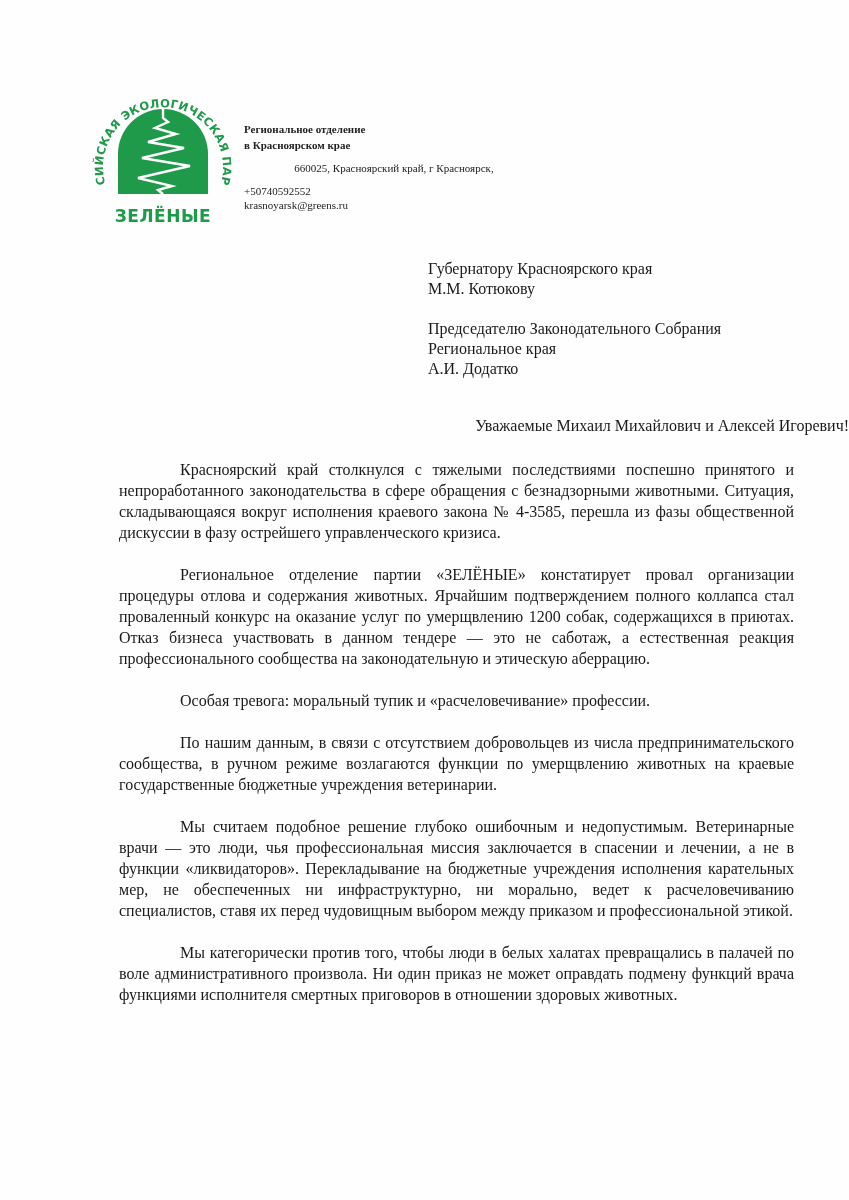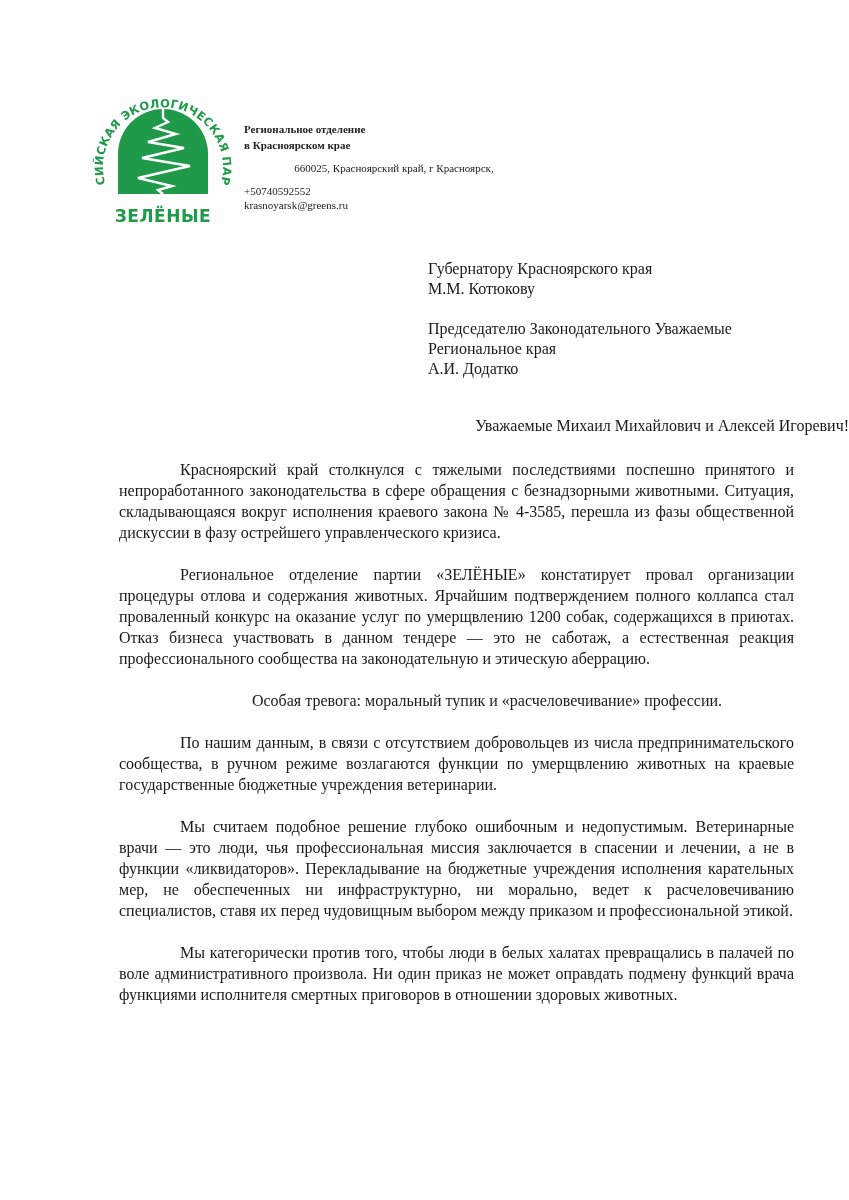--- a/index.html
+++ b/index.html
@@ -85,21 +85,21 @@
       line-height: 21px;
       margin-left: 24px;
     }
     .para {
       text-align: justify;
       text-indent: 61px;
       margin: 0 0 21px 0;
       hyphens: none;
     }
     .para.left {
-      text-align: center;
+      text-align: left;
     }
   </style>
 </head>
 <body>
 
 <div class="page">
 
   <div class="logo">
     <svg width="142" height="148" viewBox="0 0 142 148">
       <defs>
@@ -131,21 +131,21 @@
       <div>krasnoyarsk@greens.ru</div>
     </div>
   </div>
 
   <div class="addressees">
     <div class="addressee">
       <div>Губернатору Красноярского края</div>
       <div>М.М. Котюкову</div>
     </div>
     <div class="addressee">
-      <div>Председателю Законодательного Уважаемые</div>
+      <div>Председателю Законодательного Собрания</div>
       <div>Региональное края</div>
       <div>А.И. Додатко</div>
     </div>
   </div>
 
   <div class="salutation">Уважаемые Михаил Михайлович и Алексей Игоревич!</div>
 
   <div class="body-text">
     <p class="para">Красноярский край столкнулся с тяжелыми последствиями поспешно принятого и непроработанного законодательства в сфере обращения с безнадзорными животными. Ситуация, складывающаяся вокруг исполнения краевого закона № 4-3585, перешла из фазы общественной дискуссии в фазу острейшего управленческого кризиса.</p>
     <p class="para">Региональное отделение партии «ЗЕЛЁНЫЕ» констатирует провал организации процедуры отлова и содержания животных. Ярчайшим подтверждением полного коллапса стал проваленный конкурс на оказание услуг по умерщвлению 1200 собак, содержащихся в приютах. Отказ бизнеса участвовать в данном тендере — это не саботаж, а естественная реакция профессионального сообщества на законодательную и этическую аберрацию.</p>

